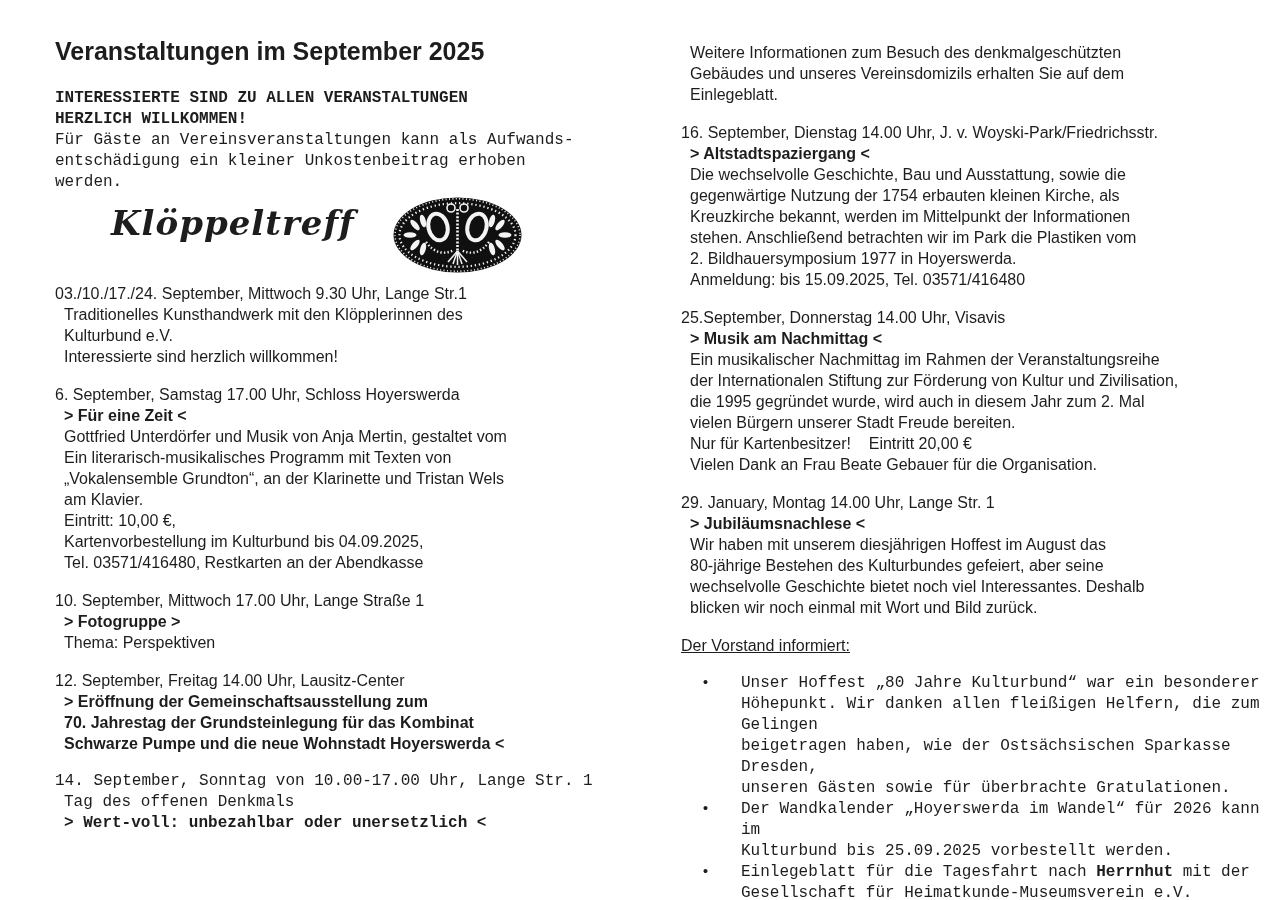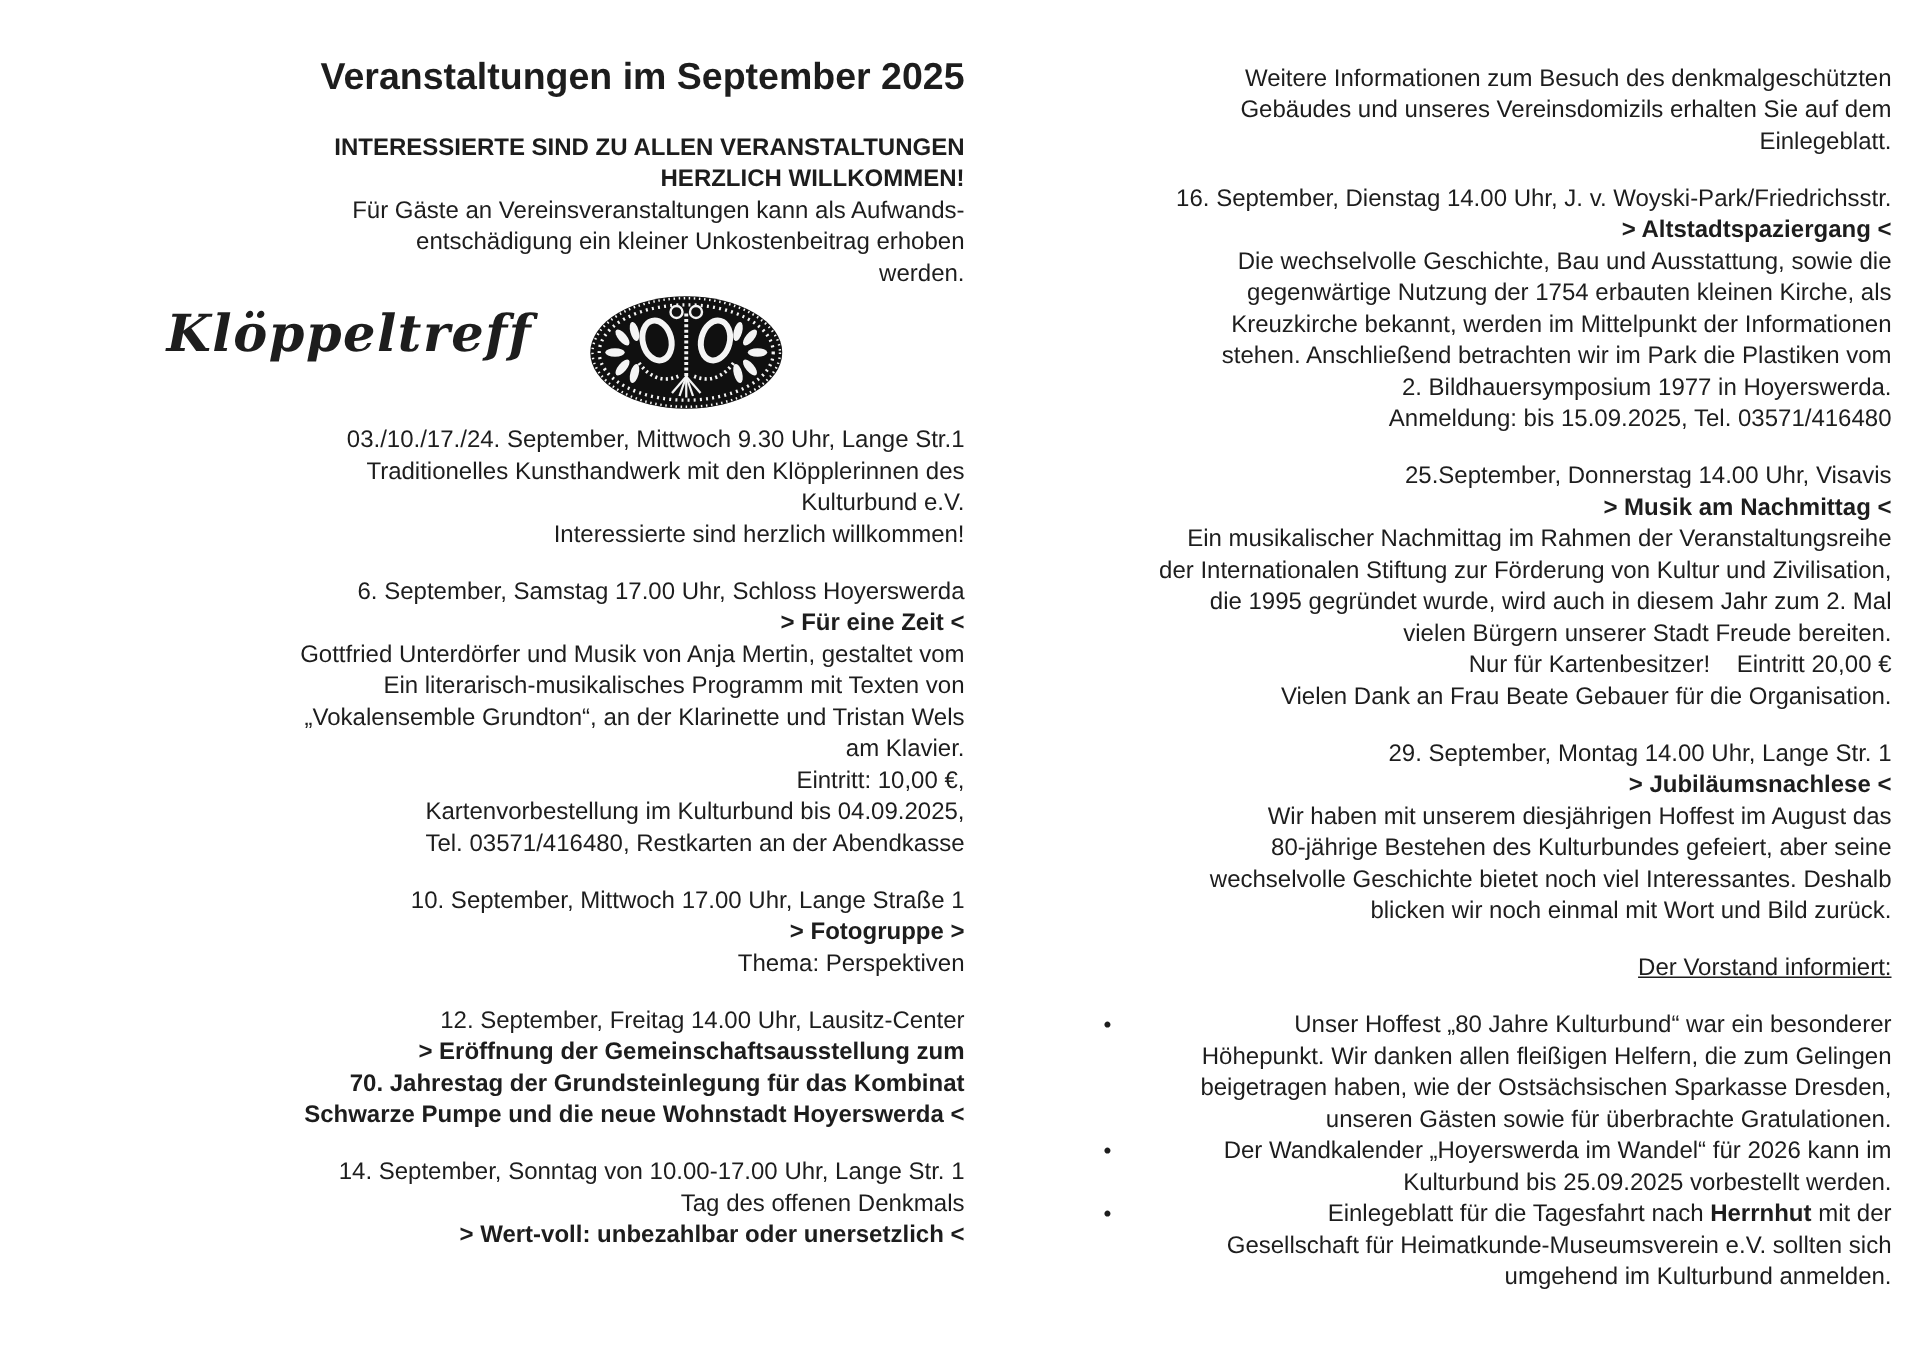--- a/index.html
+++ b/index.html
@@ -3,30 +3,30 @@
 <meta charset="utf-8">
 <style>
   html, body { margin: 0; padding: 0; }
   body {
     width: 1280px; height: 900px;
     background: #ffffff;
     font-family: "Liberation Sans", sans-serif;
     color: #1d1d1d;
   }
   .page { position: relative; width: 1280px; height: 900px; background: #ffffff; overflow: hidden; }
-  .col { position: absolute; text-align: right; }
+  .col { position: absolute; }
   #left-col  { left: 55px;  top: 36px; width: 588px; }
   #right-col { left: 681px; top: 42px; width: 580px; }
 
   .doc-title {
     margin: 0 0 22px 0;
     font-size: 25px; font-weight: bold; line-height: 30px;
   }
   .block { margin: 0 0 17px 0; }
-  .block:last-child { margin-bottom: 0; }
+  .block:last-child { margin-bottom: 0; font-family: Liberation Mono, monospace; }
   .line { font-size: 16px; line-height: 21px; white-space: pre-wrap; }
   .line.indent { padding-left: 9px; }
   .bold { font-weight: bold; }
   .underline { text-decoration: underline; }
 
   .kloeppel-row { position: relative; height: 78px; margin: 4px 0 8px 0; }
   .kloeppel-script {
     position: absolute; left: 56px; top: 6px;
     font-family: "DejaVu Serif", serif;
     font-style: italic; font-weight: bold;
@@ -151,21 +151,21 @@
           <div class="line"><span>25.September, Donnerstag 14.00 Uhr, Visavis</span></div>
           <div class="line indent bold"><span>&gt; Musik am Nachmittag &lt;</span></div>
           <div class="line indent"><span>Ein musikalischer Nachmittag im Rahmen der Veranstaltungsreihe</span></div>
           <div class="line indent"><span>der Internationalen Stiftung zur Förderung von Kultur und Zivilisation,</span></div>
           <div class="line indent"><span>die 1995 gegründet wurde, wird auch in diesem Jahr zum 2. Mal</span></div>
           <div class="line indent"><span>vielen Bürgern unserer Stadt Freude bereiten.</span></div>
           <div class="line indent"><span>Nur für Kartenbesitzer!    Eintritt 20,00 €</span></div>
           <div class="line indent"><span>Vielen Dank an Frau Beate Gebauer für die Organisation.</span></div>
         </div>
         <div class="block">
-          <div class="line"><span>29. September, Montag 14.00 Uhr, Lange Str. 1</span></div>
+          <div class="line"><span>29. January, Montag 14.00 Uhr, Lange Str. 1</span></div>
           <div class="line indent bold"><span>&gt; Jubiläumsnachlese &lt;</span></div>
           <div class="line indent"><span>Wir haben mit unserem diesjährigen Hoffest im August das</span></div>
           <div class="line indent"><span>80-jährige Bestehen des Kulturbundes gefeiert, aber seine</span></div>
           <div class="line indent"><span>wechselvolle Geschichte bietet noch viel Interessantes. Deshalb</span></div>
           <div class="line indent"><span>blicken wir noch einmal mit Wort und Bild zurück.</span></div>
         </div>
         <div class="block">
           <div class="line underline"><span>Der Vorstand informiert:</span></div>
         </div>
         <div class="block">

